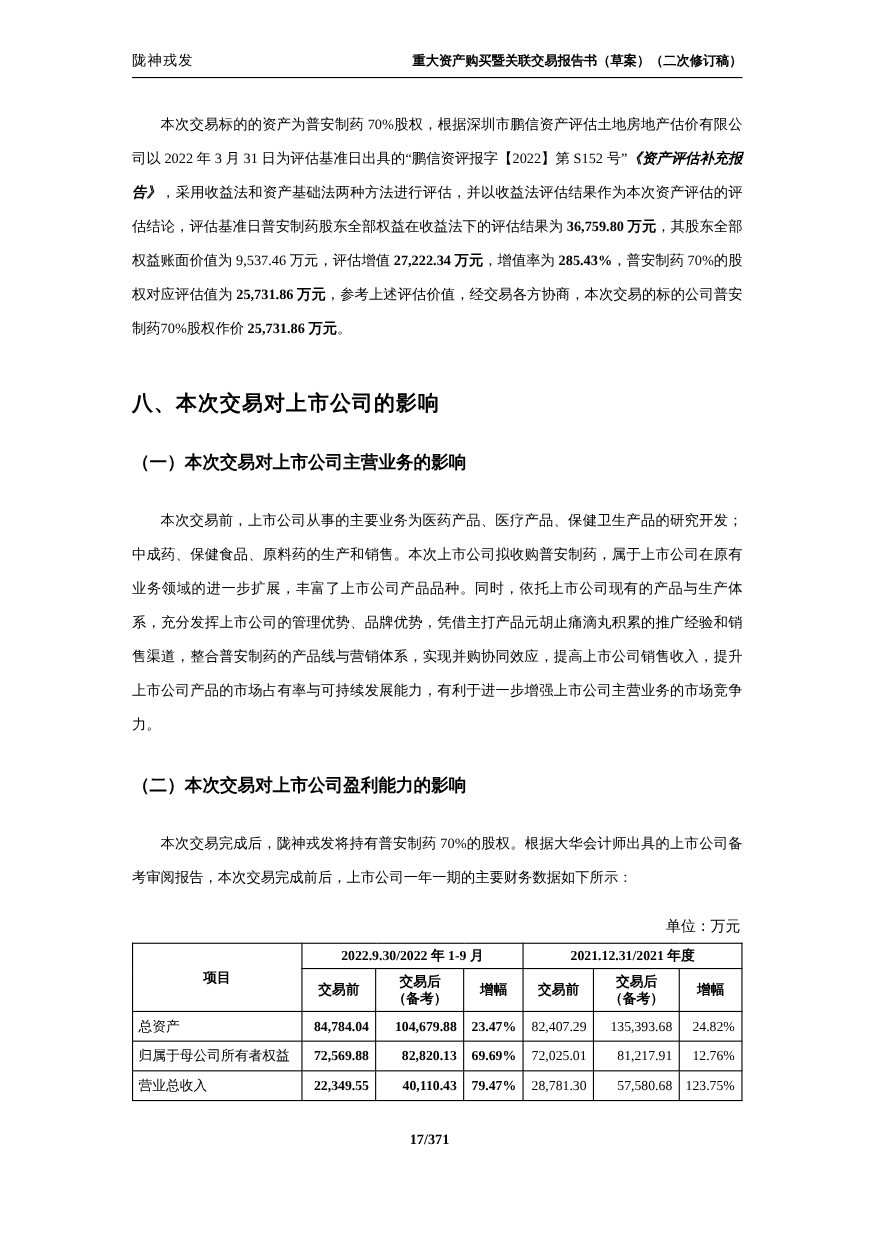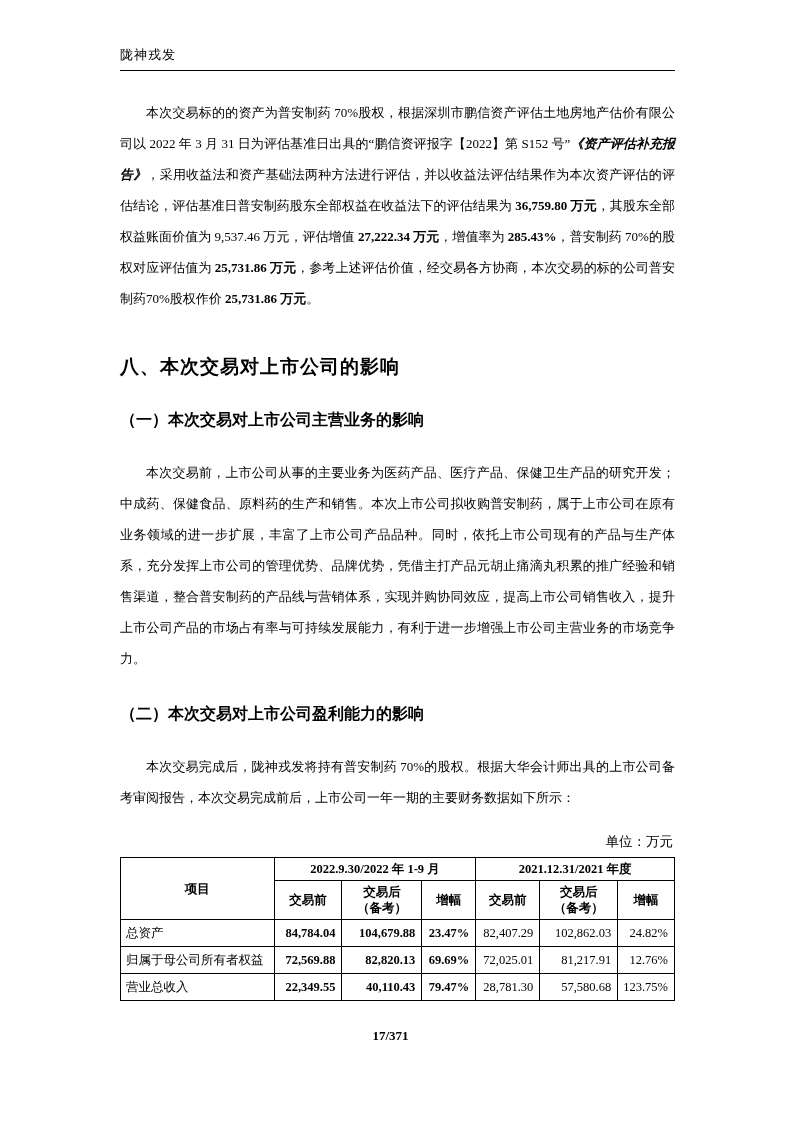--- a/index.html
+++ b/index.html
@@ -77,20 +77,21 @@
     font-weight: bold;
   }
 </style>
 </head>
 <body>
 
 <div class="page">
 
   <div class="doc-header">
     <span class="left">陇神戎发</span>
+    <span class="right">重大资产购买暨关联交易报告书（草案）（二次修订稿）</span>
   </div>
 
   <p class="body-text"><span>本次交易标的的资产为普安制药 70%股权，根据深圳市鹏信资产评估土地房地产估价有限公司以 2022 年 3 月 31 日为评估基准日出具的“鹏信资评报字【2022】第 S152 号”</span><span class="bi">《资产评估补充报告》</span><span>，采用收益法和资产基础法两种方法进行评估，并以收益法评估结果作为本次资产评估的评估结论，评估基准日普安制药股东全部权益在收益法下的评估结果为 </span><span class="b">36,759.80 万元</span><span>，其股东全部权益账面价值为 9,537.46 万元，评估增值 </span><span class="b">27,222.34 万元</span><span>，增值率为 </span><span class="b">285.43%</span><span>，普安制药 70%的股权对应评估值为 </span><span class="b">25,731.86 万元</span><span>，参考上述评估价值，经交易各方协商，本次交易的标的公司普安制药70%股权作价 </span><span class="b">25,731.86 万元</span><span>。</span></p>
 
   <h1 class="chapter">八、本次交易对上市公司的影响</h1>
 
   <h2 class="section">（一）本次交易对上市公司主营业务的影响</h2>
 
   <p class="body-text">本次交易前，上市公司从事的主要业务为医药产品、医疗产品、保健卫生产品的研究开发；中成药、保健食品、原料药的生产和销售。本次上市公司拟收购普安制药，属于上市公司在原有业务领域的进一步扩展，丰富了上市公司产品品种。同时，依托上市公司现有的产品与生产体系，充分发挥上市公司的管理优势、品牌优势，凭借主打产品元胡止痛滴丸积累的推广经验和销售渠道，整合普安制药的产品线与营销体系，实现并购协同效应，提高上市公司销售收入，提升上市公司产品的市场占有率与可持续发展能力，有利于进一步增强上市公司主营业务的市场竞争力。</p>
 
@@ -127,21 +128,21 @@
         <th>增幅</th>
       </tr>
     </thead>
     <tbody>
       <tr class="body-row">
         <td class="item">总资产</td>
         <td class="num bold">84,784.04</td>
         <td class="num bold">104,679.88</td>
         <td class="num bold">23.47%</td>
         <td class="num">82,407.29</td>
-        <td class="num">102,862.03</td>
+        <td class="num">135,393.68</td>
         <td class="num">24.82%</td>
       </tr>
       <tr class="body-row">
         <td class="item">归属于母公司所有者权益</td>
         <td class="num bold">72,569.88</td>
         <td class="num bold">82,820.13</td>
         <td class="num bold">69.69%</td>
         <td class="num">72,025.01</td>
         <td class="num">81,217.91</td>
         <td class="num">12.76%</td>

